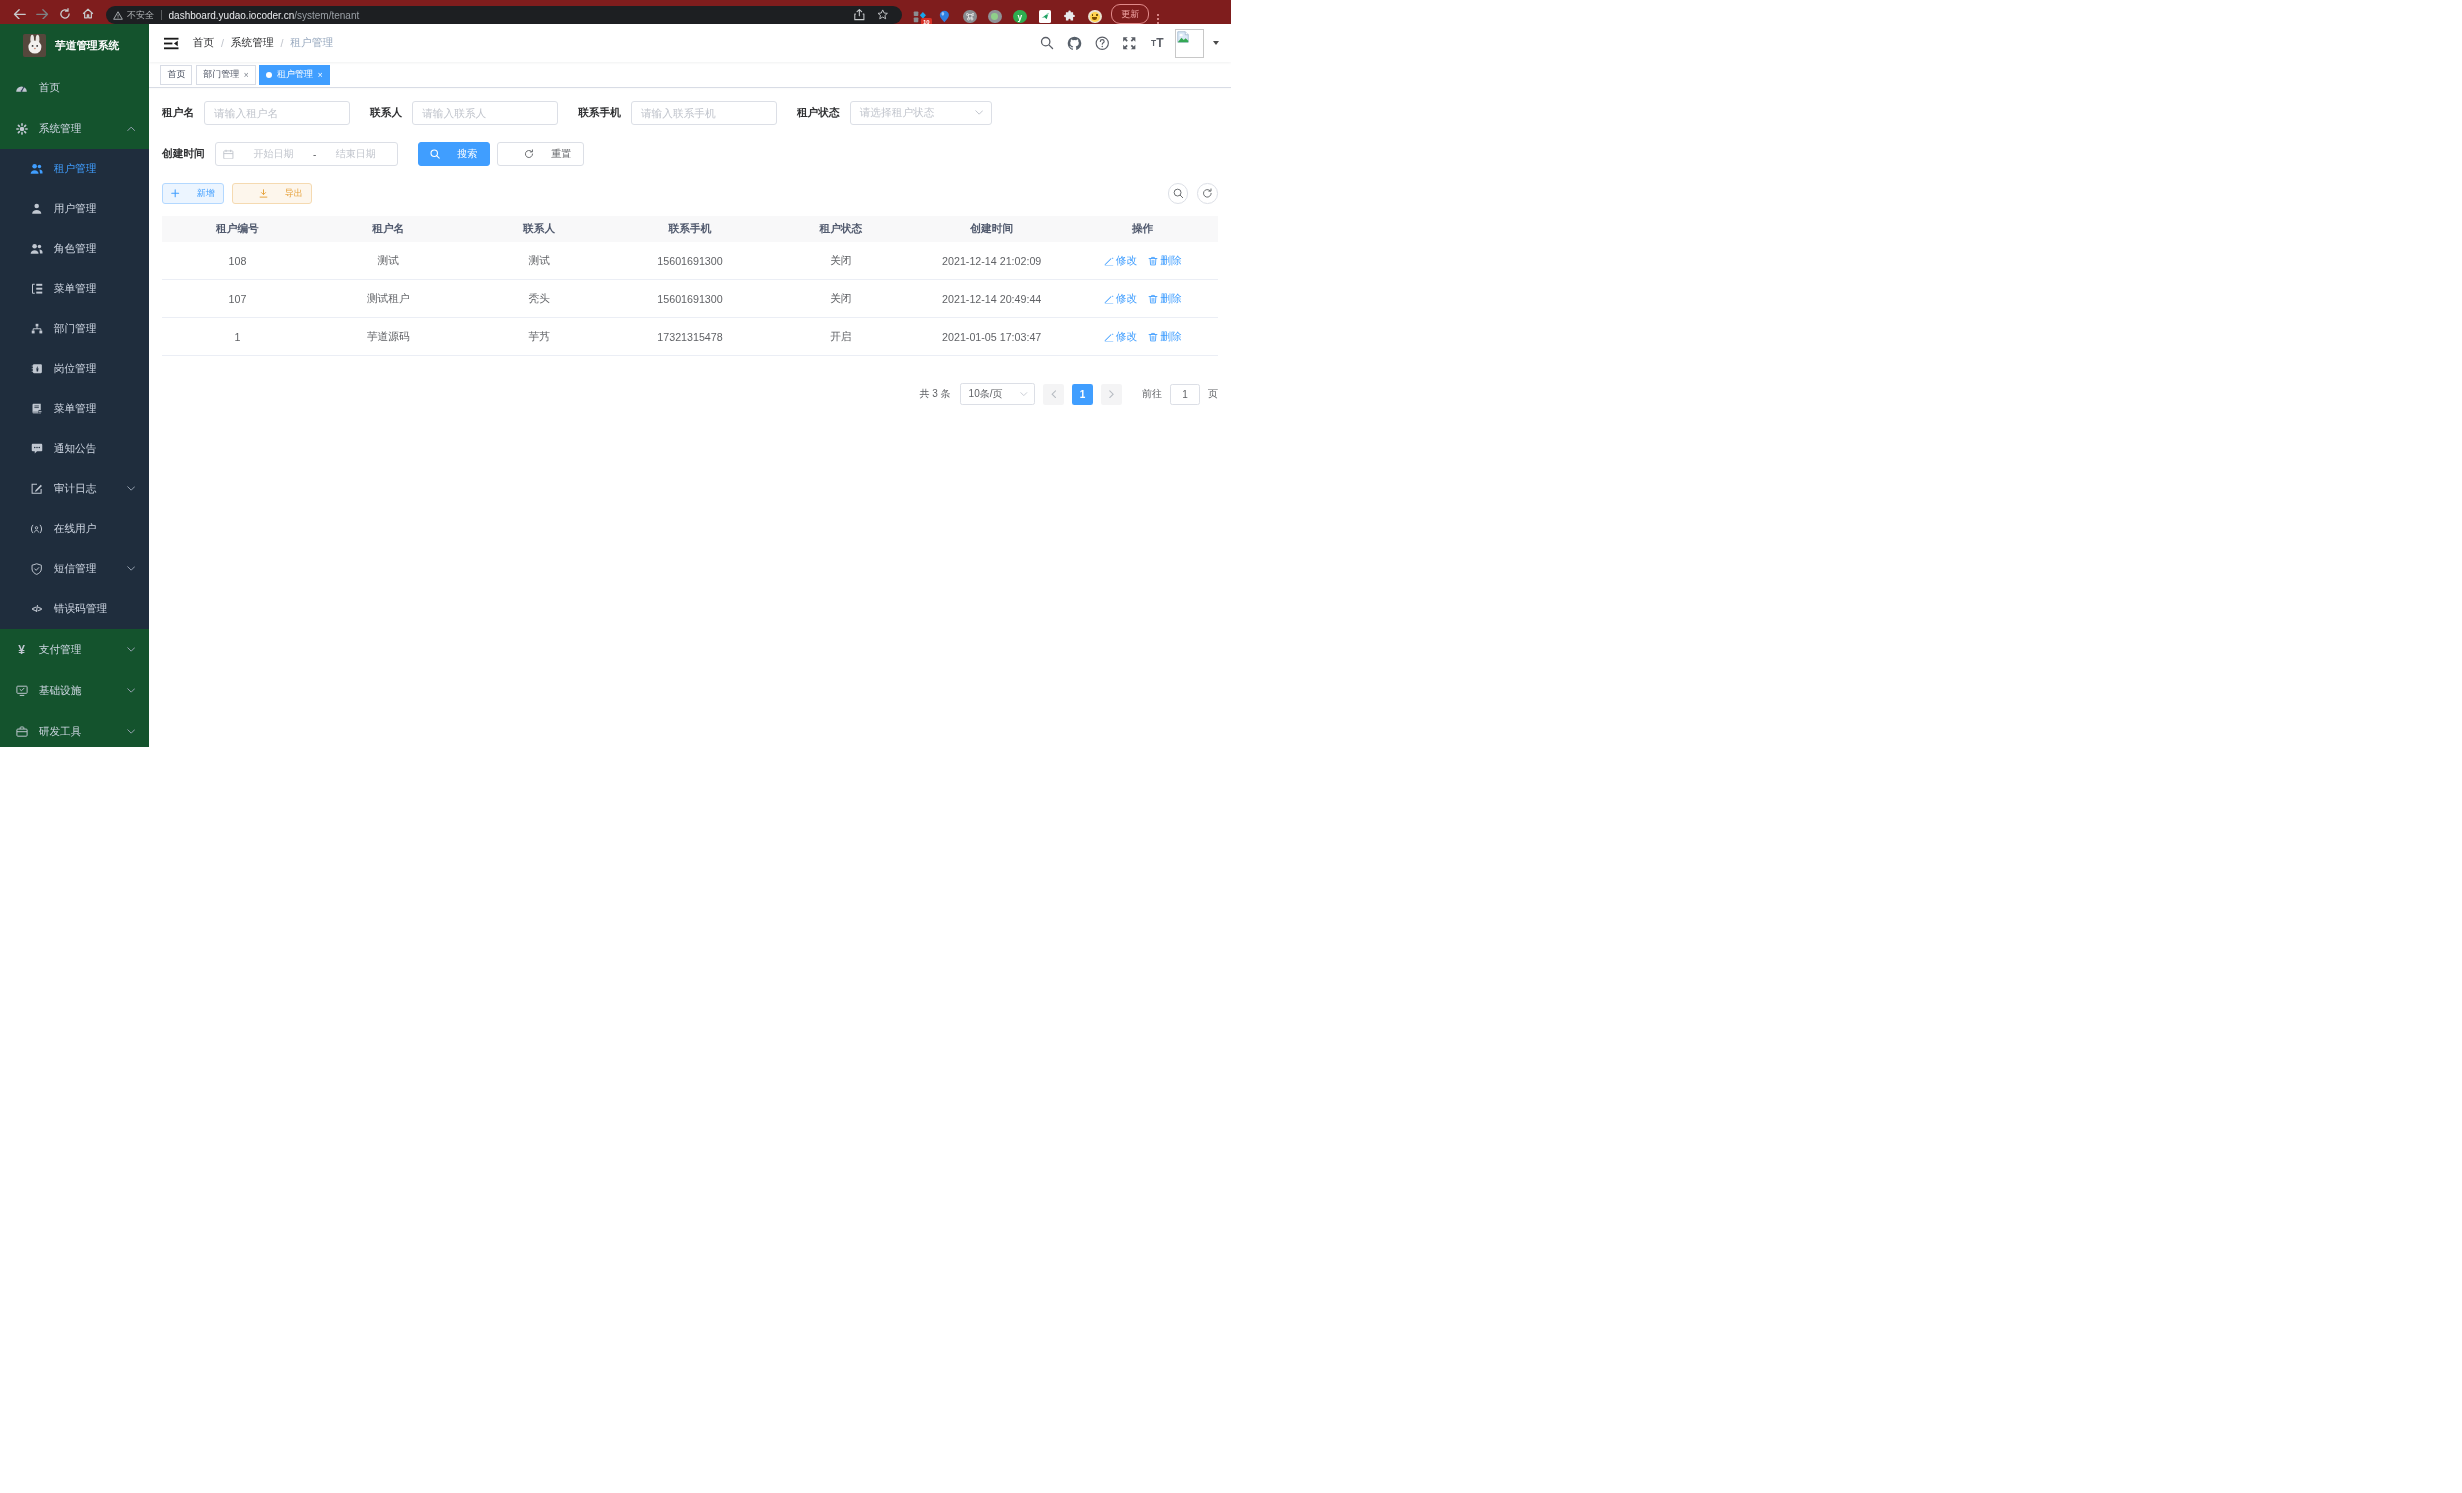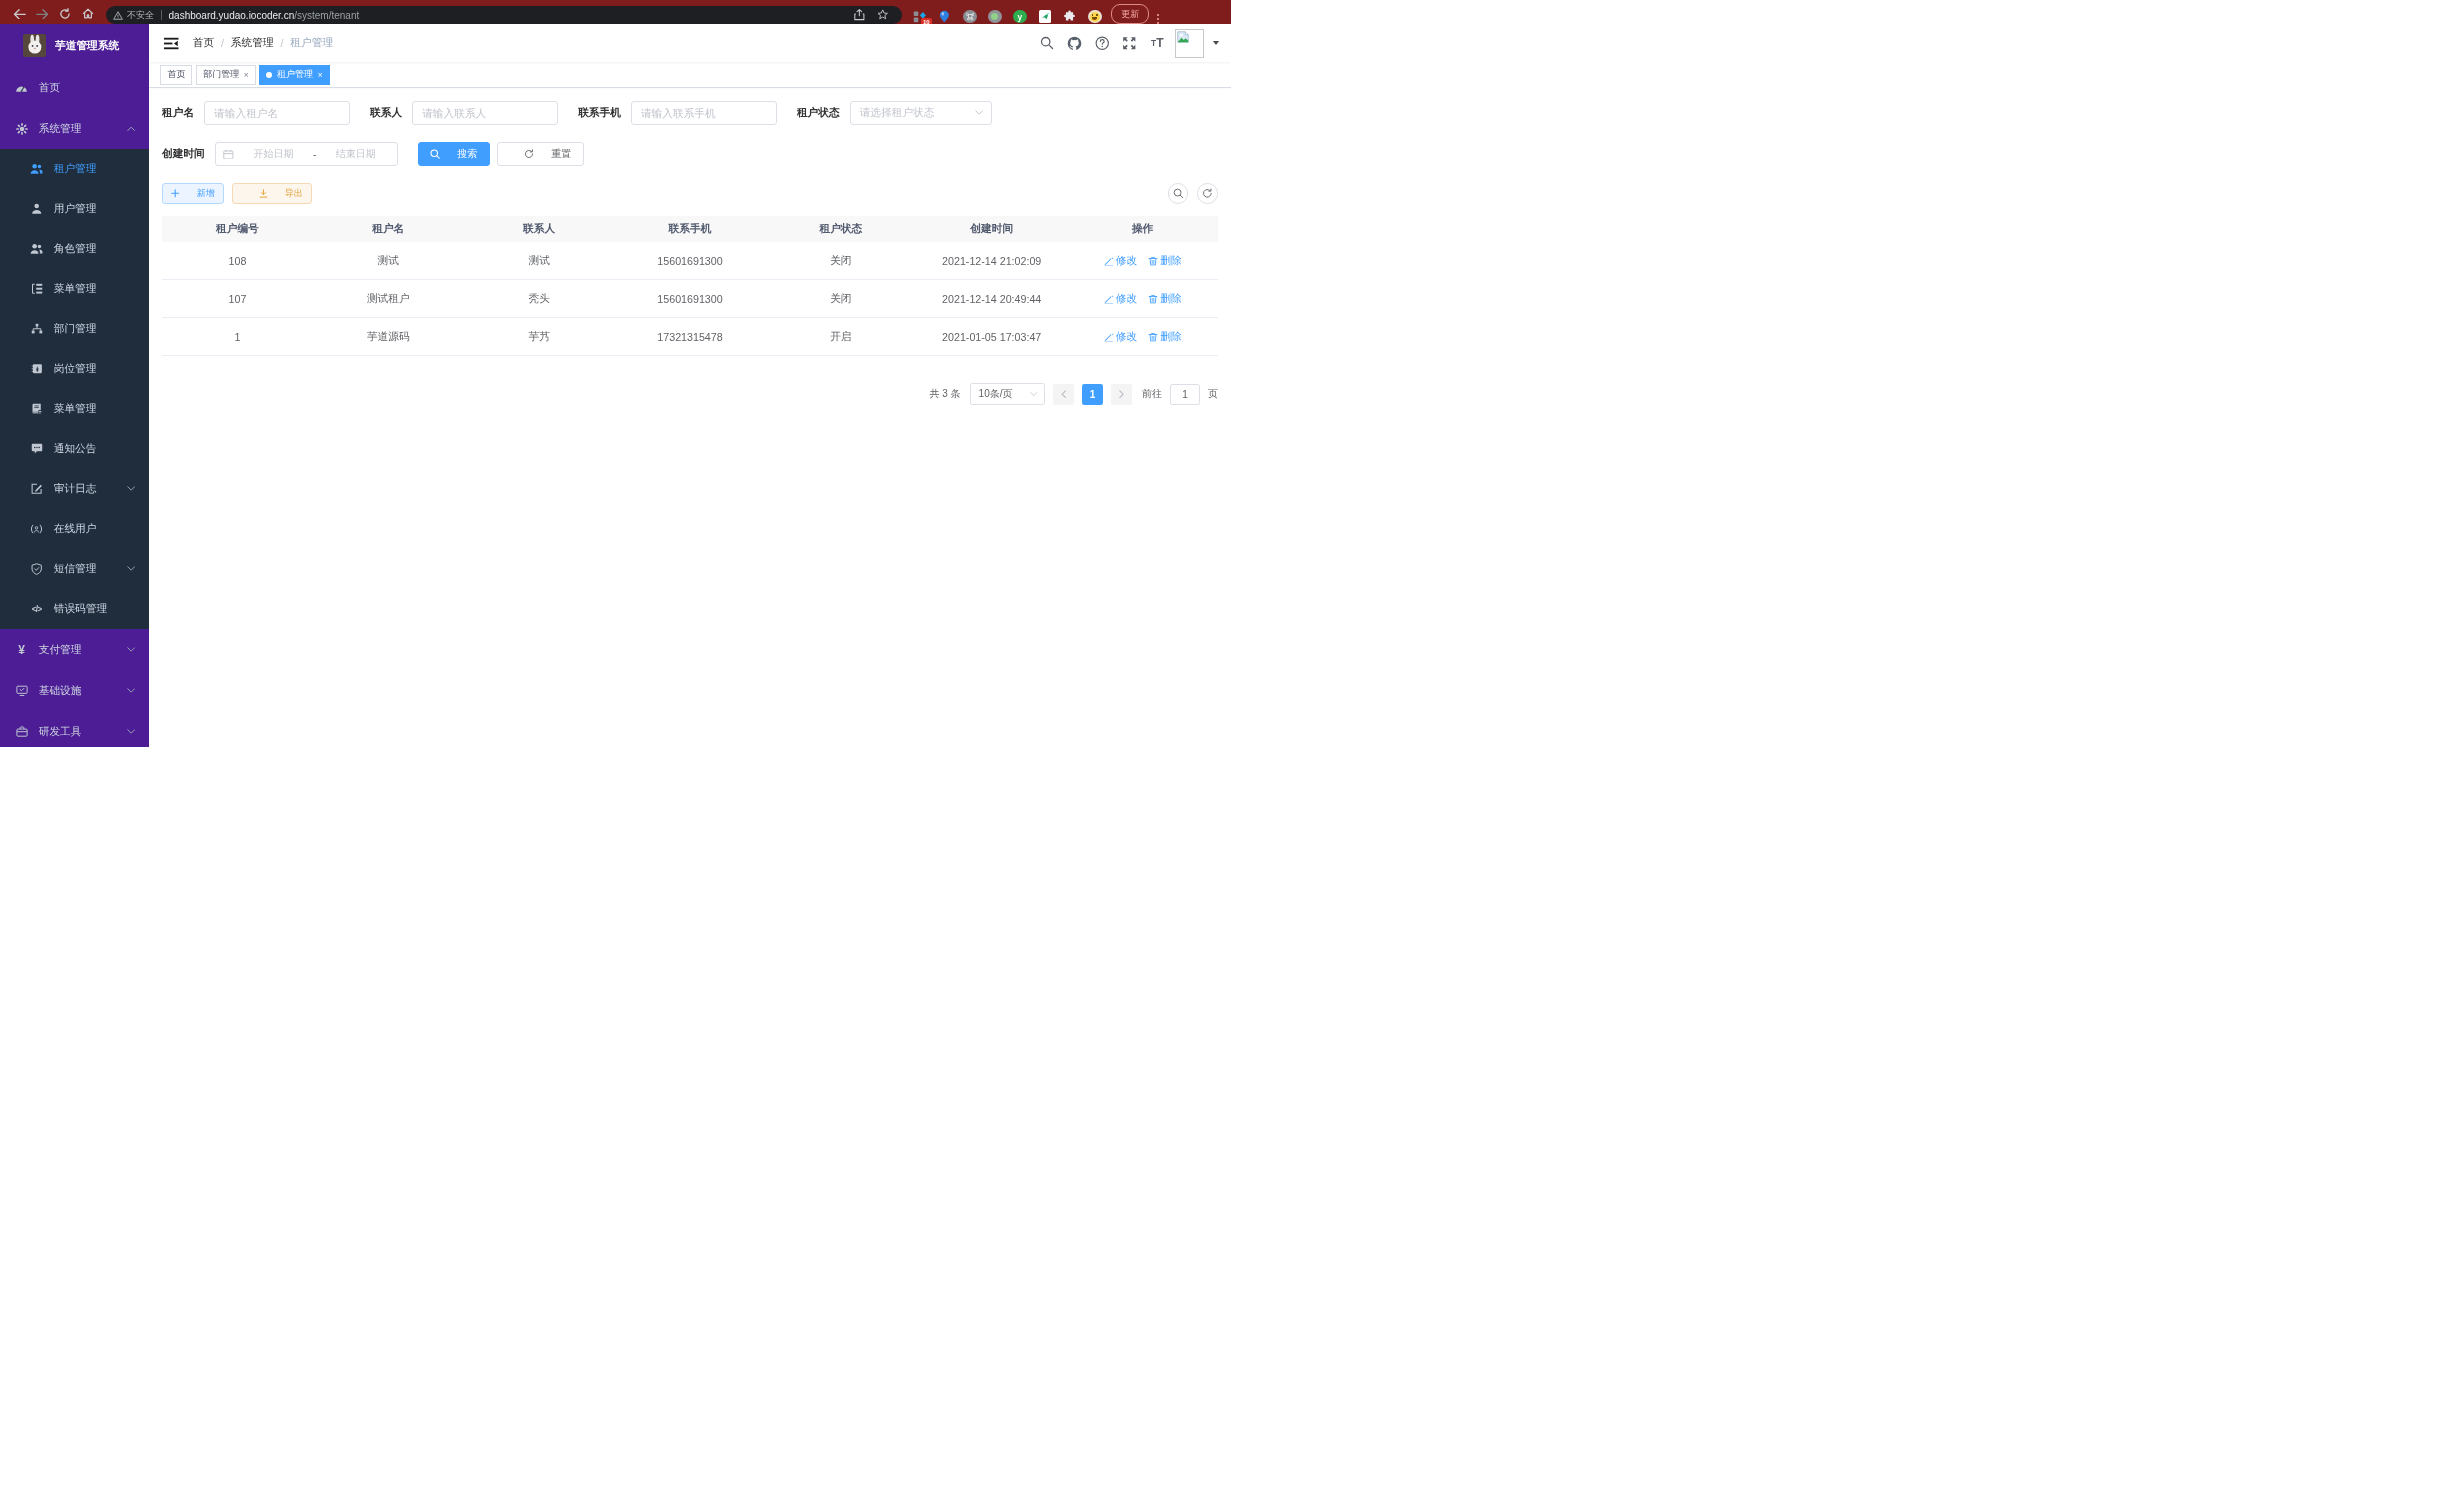--- a/index.html
+++ b/index.html
@@ -22,21 +22,21 @@
   .ext-badge { position:absolute; bottom:-3px; right:-4.6px; background:#d93025; color:#fff; font-size:6px; line-height:7.6px; padding:0.8px 2.3px; border-radius:1.5px; font-weight:700; }
   .circle-ext { width:13.7px; height:13.7px; border-radius:50%; display:flex; align-items:center; justify-content:center; }
   .update-pill { margin-left:9px; border:0.8px solid #e28b8b; color:#f4a9a8; border-radius:9px; font-size:9px; padding:2.3px 9px; display:flex; align-items:center; }
   .kebab { display:flex; flex-direction:column; gap:1.5px; margin-left:7.6px; margin-right:1.5px; }
   .kebab i { width:2.3px; height:2.3px; border-radius:50%; background:#f4a9a8; }
 
   
   .shell { flex:1; display:flex; min-height:0; }
 
   
-  .sidebar { width:149px; background:#4c1d95; color:#cfd7e3; flex:0 0 149px; overflow:hidden; }
+  .sidebar { width:149px; background:#14532d; color:#cfd7e3; flex:0 0 149px; overflow:hidden; }
   .logo-row { height:43px; display:flex; align-items:center; padding:0 0 0 23px; gap:9px; }
   .logo-img { width:23px; height:23px; border-radius:2.3px; background:#4a3f38; overflow:hidden; flex:0 0 23px; }
   .logo-title { color:#fff; font-weight:700; font-size:10.7px; white-space:nowrap; }
   .menu-item { height:41px; display:flex; align-items:center; padding-left:15px; gap:10.7px; font-size:10.7px; cursor:pointer; position:relative; }
   .menu-item .mi-icon { width:13px; height:13px; flex:0 0 13px; display:flex; align-items:center; justify-content:center; color:#c0c7d1; }
   .submenu { background:#1f2d3d; }
   .submenu .menu-item { height:40px; padding-left:30px; }
   .menu-item.active { color:#409eff; }
   .menu-item.active .mi-icon { color:#409eff; }
   .mi-arrow { position:absolute; right:13.7px; color:#98a3b3; }
@@ -732,21 +732,21 @@
             <svg width="5.3" height="8.4" viewBox="0 0 7 11">
                 <path d="M6 1 1.5 5.5 6 10" stroke="currentColor" stroke-width="1.4" fill="none" stroke-linecap="round"></path>
               </svg>
           </div>
           <div class="pbtn cur">1</div>
           <div class="pbtn">
             <svg width="5.3" height="8.4" viewBox="0 0 7 11">
                 <path d="M1 1l4.5 4.5L1 10" stroke="currentColor" stroke-width="1.4" fill="none" stroke-linecap="round"></path>
               </svg>
           </div>
-          <span style="margin-left:2px;">前往</span>
+          <span style="margin-left:12px;">前往</span>
           <input class="goto-input" value="1" style="">
           <span>页</span>
         </div>
 
       </div>
     </div>
   </div>
 </div>
 
 

